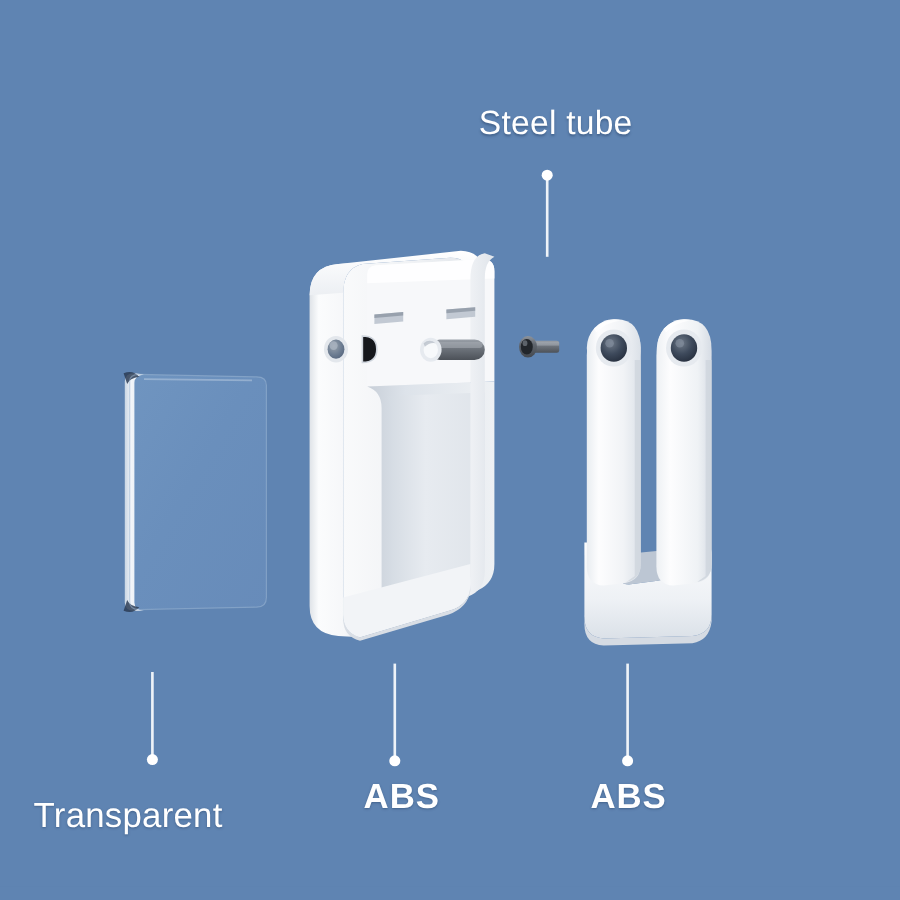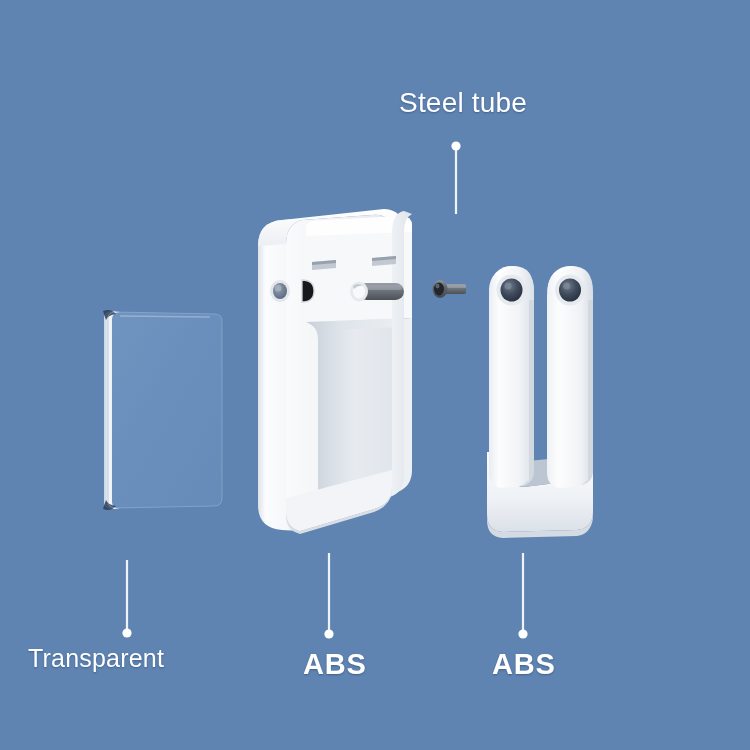--- a/index.html
+++ b/index.html
@@ -30,22 +30,22 @@
     text-shadow: 0 1px 2px rgba(30,55,90,0.45);
   }
   .label-steel {
     left: 399px;
     top: 86px;
     font-size: 28px;
     font-weight: 400;
   }
   .label-adhesive {
     left: 28px;
-    top: 644px;
-    font-size: 25px;
+    top: 663px;
+    font-size: 29px;
     font-weight: 400;
   }
   .label-abs-1 {
     left: 303px;
     top: 647px;
     font-size: 29px;
     font-weight: 700;
     letter-spacing: 0.8px;
   }
   .label-abs-2 {

